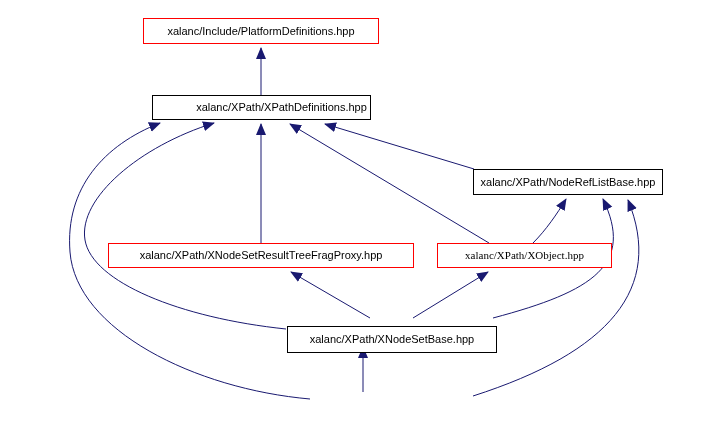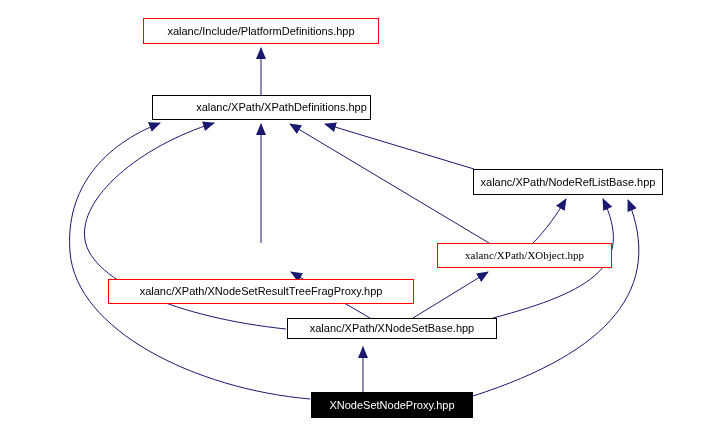--- a/index.html
+++ b/index.html
@@ -59,18 +59,17 @@
     <path class="edge" marker-end="url(#arrow)" d="M 413,318 L 488,272"></path>
     <path class="edge" marker-end="url(#arrow)" d="M 363,392 L 363,347"></path>
     <path class="edge" marker-end="url(#arrow)" d="M 533,243 C 546,230 557,214 566,199"></path>
     <path class="edge" marker-end="url(#arrow)" d="M 493,318 C 595,291 634,264 603,199"></path>
     <path class="edge" marker-end="url(#arrow)" d="M 473,396 C 610,352 664,288 628,200"></path>
   </svg>
 
   <div class="node" style="left: 143px; top: 18px; width: 236px; height: 26px; border-color: rgb(255, 0, 0); background: rgb(255, 255, 255); color: rgb(0, 0, 0);">xalanc/Include/PlatformDefinitions.hpp</div>
   <div class="node" style="left: 152px; top: 95px; width: 219px; height: 25px; border-color: rgb(0, 0, 0); background: rgb(255, 255, 255); color: rgb(0, 0, 0); padding-left: 40px;">xalanc/XPath/XPathDefinitions.hpp</div>
   <div class="node" style="left: 473px; top: 169px; width: 190px; height: 26px; border-color: rgb(0, 0, 0); background: rgb(255, 255, 255); color: rgb(0, 0, 0);">xalanc/XPath/NodeRefListBase.hpp</div>
-  <div class="node" style="left: 108px; top: 243px; width: 306px; height: 25px; border-color: rgb(255, 0, 0); background: rgb(255, 255, 255); color: rgb(0, 0, 0); margin-top: 36px;">xalanc/XPath/XNodeSetResultTreeFragProxy.hpp</div>
+  <div class="node" style="left: 108px; top: 243px; width: 306px; height: 25px; border-color: rgb(255, 0, 0); background: rgb(255, 255, 255); color: rgb(0, 0, 0);">xalanc/XPath/XNodeSetResultTreeFragProxy.hpp</div>
   <div class="node" style="left: 437px; top: 243px; width: 175px; height: 25px; border-color: rgb(255, 0, 0); background: rgb(255, 255, 255); color: rgb(0, 0, 0); font-family: Liberation Serif, serif;">xalanc/XPath/XObject.hpp</div>
-  <div class="node" style="left: 287px; top: 318px; width: 210px; height: 21px; border-color: rgb(0, 0, 0); background: rgb(255, 255, 255); color: rgb(0, 0, 0);">xalanc/XPath/XNodeSetBase.hpp</div>
-  <div class="node" style="left: 311px; top: 392px; width: 162px; height: 26px; border-color: rgb(0, 0, 0); background: rgb(0, 0, 0); color: rgb(255, 255, 255);">XNodeSetNodeProxy.hpp</div>
+  <div class="node" style="left: 287px; top: 326px; width: 210px; height: 27px; border-color: rgb(0, 0, 0); background: rgb(255, 255, 255); color: rgb(0, 0, 0);">xalanc/XPath/XNodeSetBase.hpp</div>
 
 </div>
 
 </body></html>

